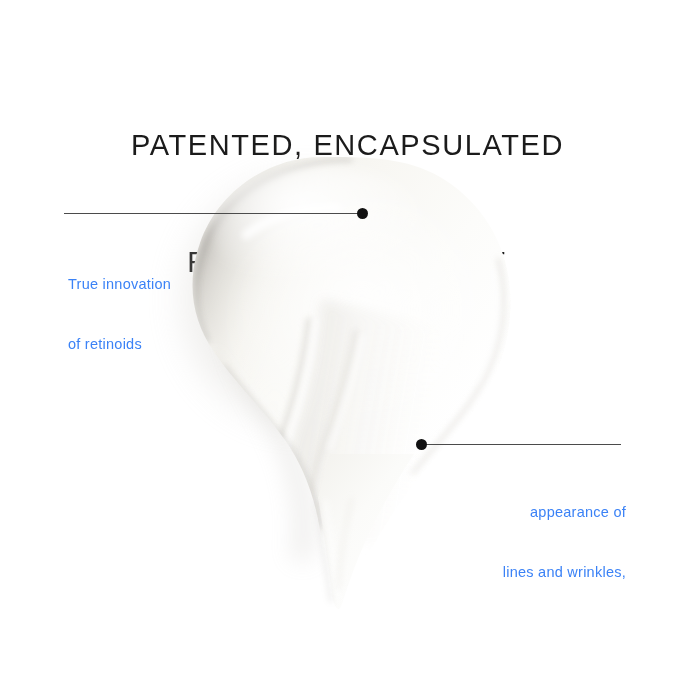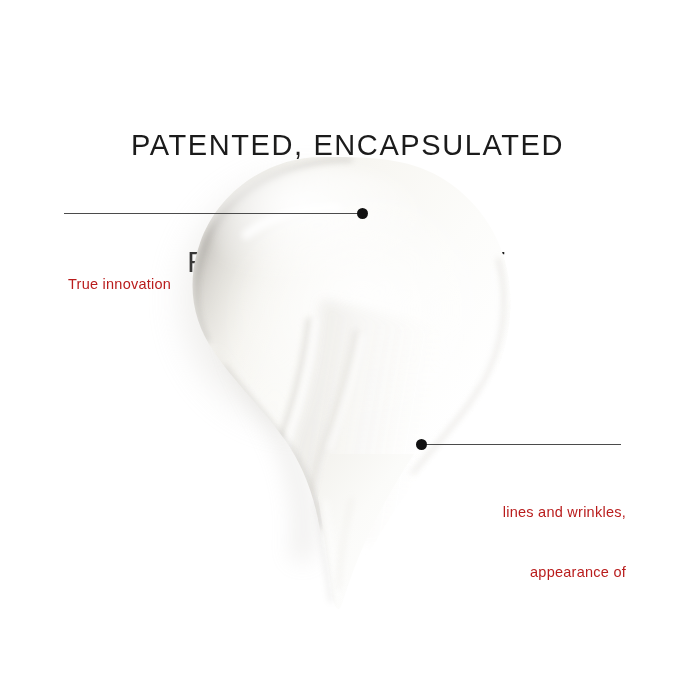--- a/index.html
+++ b/index.html
@@ -55,21 +55,21 @@
   }
   .callout-dot {
     position: absolute;
     width: 11px;
     height: 11px;
     border-radius: 50%;
     background: #111111;
   }
   .callout-text {
     position: absolute;
-    color: #b91c1c;
+    color: #3b82f6;
     font-family: "Liberation Sans", sans-serif;
     font-weight: 300;
     font-size: 14.5px;
     line-height: 20px;
     letter-spacing: 0.25px;
     white-space: pre;
     -webkit-font-smoothing: antialiased;
   }
   .callout-text.left  { left: 68px;  top: 234px; text-align: left; }
   .callout-text.right { right: 53px; top: 462px; text-align: right; }
@@ -257,25 +257,26 @@
         <path d="M 352 498 C 344 530, 340 560, 338 590" stroke="#ebe9e4" stroke-width="3.5" fill="none" opacity="0.55" filter="url(#blurSm)"></path>
       </g>
     </svg>
   </div>
 
   <div>
     <div class="callout-line" style="left:64px; top:213px; width:298px;"></div>
     <div class="callout-dot" style="left:357px; top:208px;"></div>
     <div class="callout-text left">
       <span class="line">True innovation</span>
+      <span class="line">of retinoids</span>
     </div>
   </div>
 
   <div>
     <div class="callout-line" style="left:421px; top:444px; width:200px;"></div>
     <div class="callout-dot" style="left:416px; top:439px;"></div>
     <div class="callout-text right">
+      <span class="line">appearance of</span>
       <span class="line">lines and wrinkles,</span>
-      <span class="line">appearance of</span>
     </div>
   </div>
 
 </div>
 
 </body></html>

